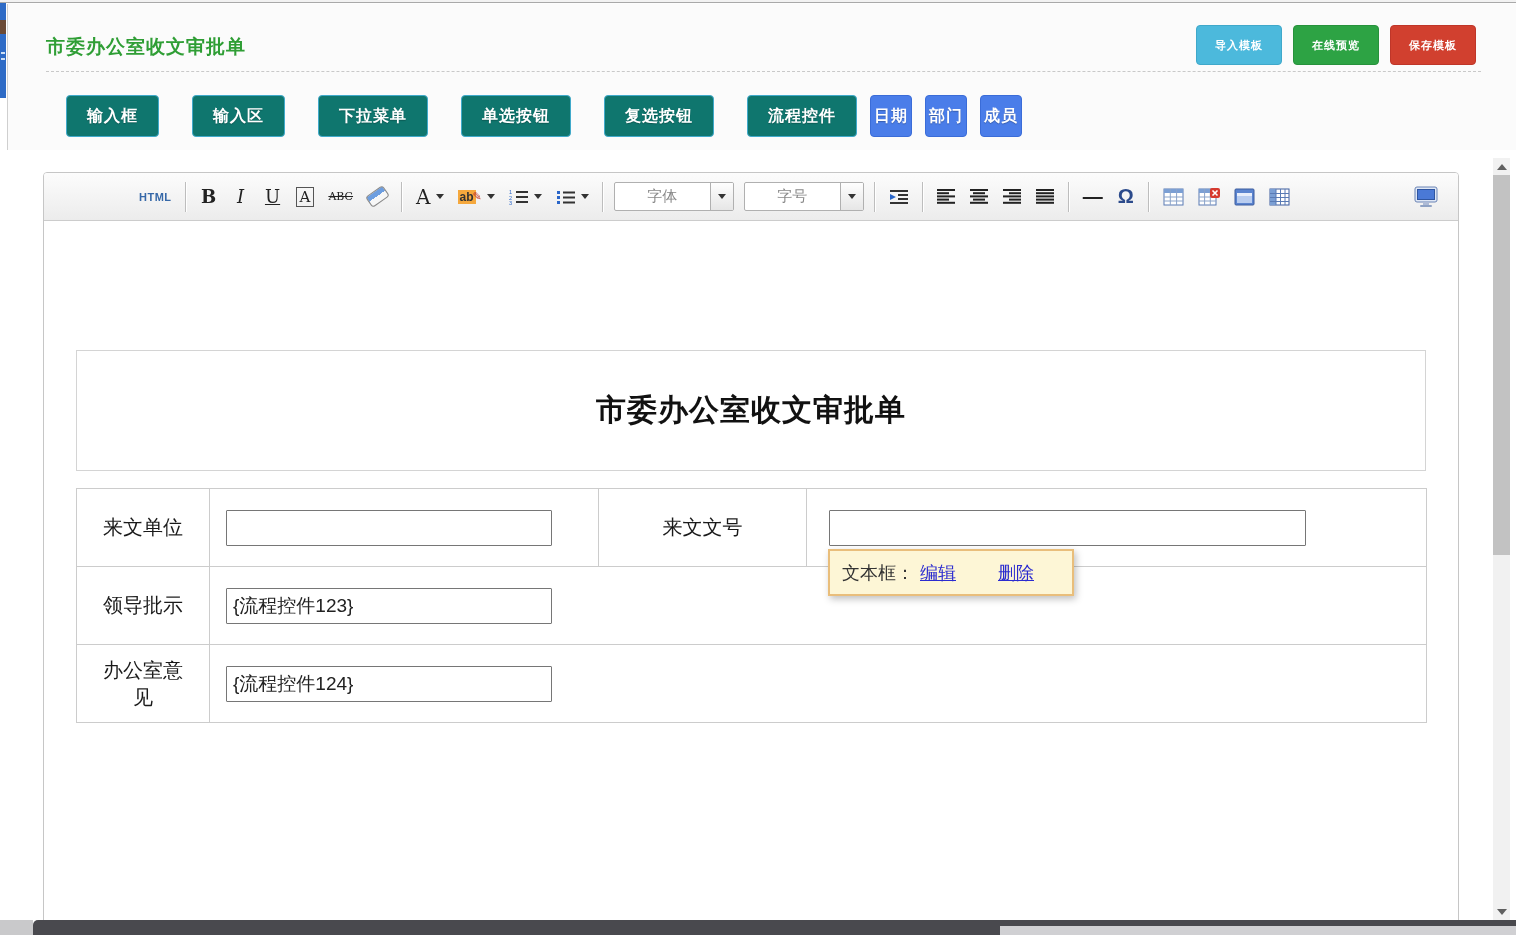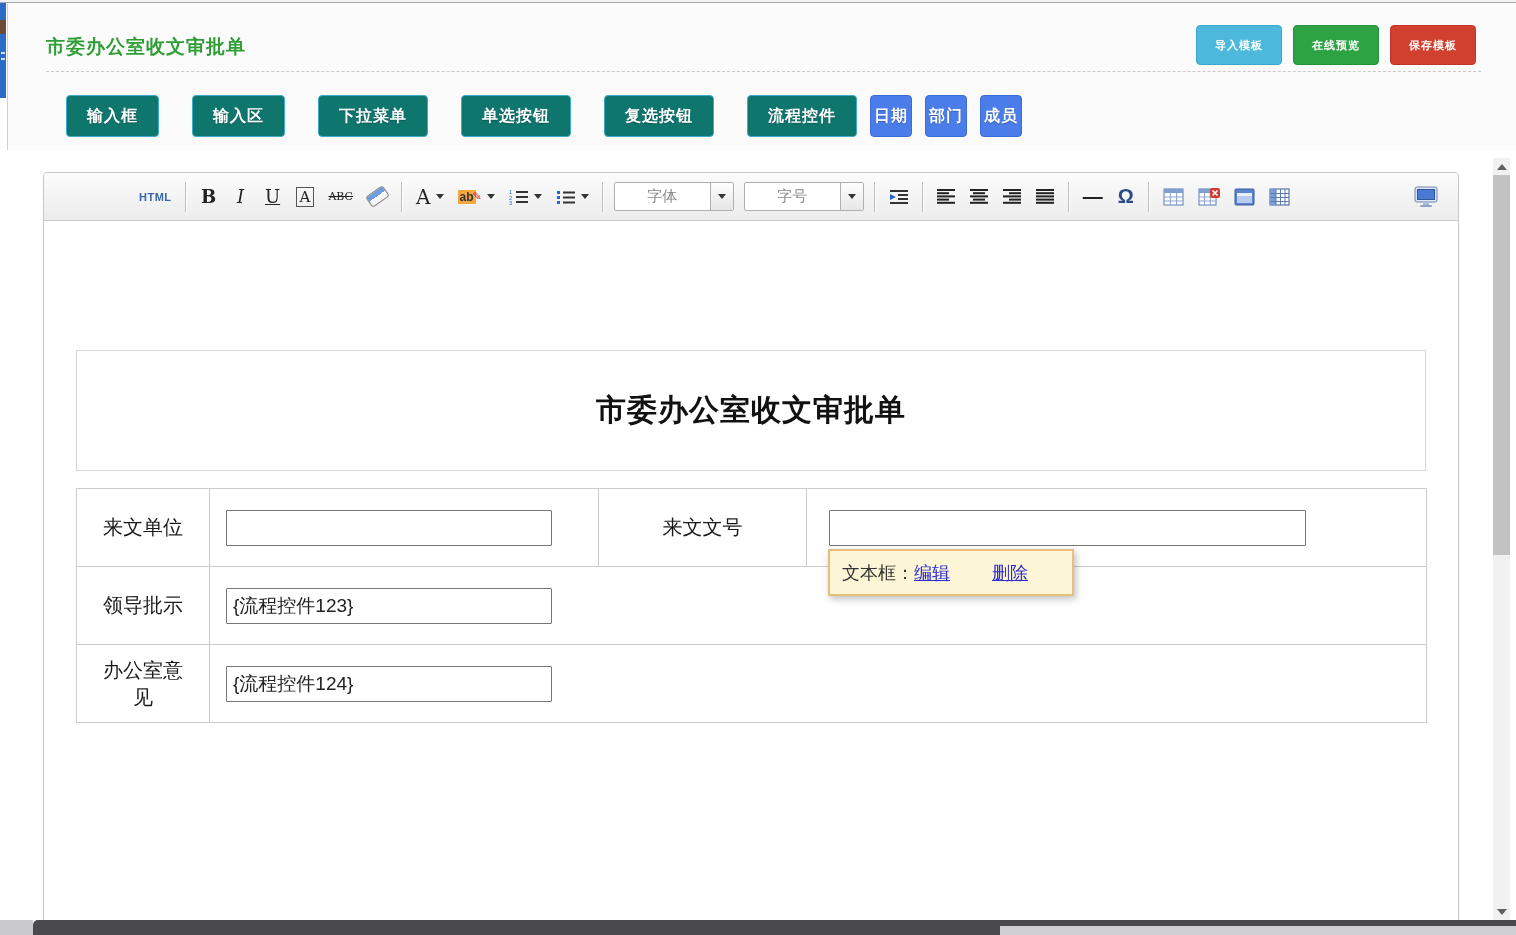--- a/index.html
+++ b/index.html
@@ -84,21 +84,21 @@
   .finput.tall{height:36px;}
   .w312{width:312px;} .w463{width:463px;} .w912{width:912px;}
   .w163{width:163px;} .w133{width:133px;} .w132{width:132px;}
 
   
   .tooltip{left:828px;top:549px;height:43px;min-width:218px;background:#fdf6d6;
            border:2px solid #e9be7b;border-radius:0;box-shadow:2px 3px 7px rgba(0,0,0,.25);
            display:flex;align-items:center;padding:0 12px;z-index:20;}
   .tooltip .tt-label{font-size:18px;color:#333;}
   .tooltip a{font-size:18px;color:#2b2bd0;text-decoration:underline;cursor:pointer;}
-  .tooltip .tt-edit{margin-left:0;}
+  .tooltip .tt-edit{margin-left:6px;}
   .tooltip .tt-del{margin-left:42px;}
 
   
   .scrollbar{left:1493px;top:158px;width:17px;height:777px;background:#f1f1f1;}
   .sb-btn{position:absolute;left:0;width:17px;height:17px;display:flex;align-items:center;justify-content:center;}
   .sb-up{top:0;} .sb-down{bottom:15px;}
   .tri-up{width:0;height:0;border-left:5px solid transparent;border-right:5px solid transparent;border-bottom:6px solid #606060;}
   .tri-down{width:0;height:0;border-left:5px solid transparent;border-right:5px solid transparent;border-top:6px solid #606060;}
   .sb-thumb{position:absolute;left:0;top:17px;width:17px;height:380px;background:#c2c2c2;}
 

